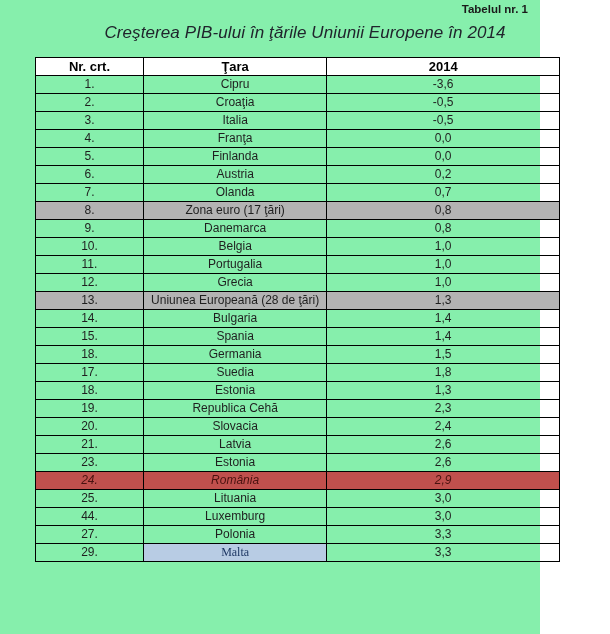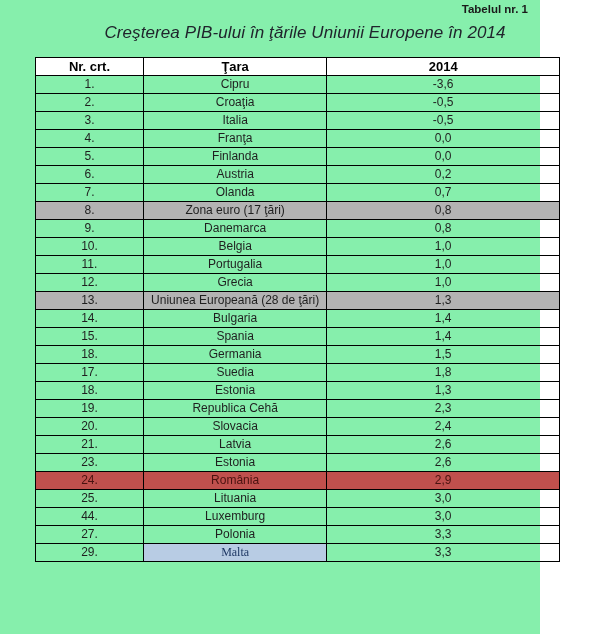--- a/index.html
+++ b/index.html
@@ -60,21 +60,21 @@
     line-height: 17px;
     overflow: hidden;
   }
   table.gdp-table th {
     font-weight: bold;
     font-size: 13px;
     color: #000000;
     background: #ffffff;
   }
   tr.row-gray td { background: var(--gray-row); }
-  tr.row-red  td { background: var(--red-row); color: #4a1210; }
+  tr.row-red  td { background: var(--red-row); color: #4a1210; font-style: italic; }
   td.cell-blue   { background: var(--blue-cell); color: #1f3864; font-family: Liberation Serif, serif; }
   tr[data-name="table-row"] td { background-clip: padding-box; }
 </style>
 </head>
 <body>
 
 <div class="page" data-name="document-page">
 
   <div class="table-label" data-name="table-number-label">Tabelul nr. 1</div>
 

